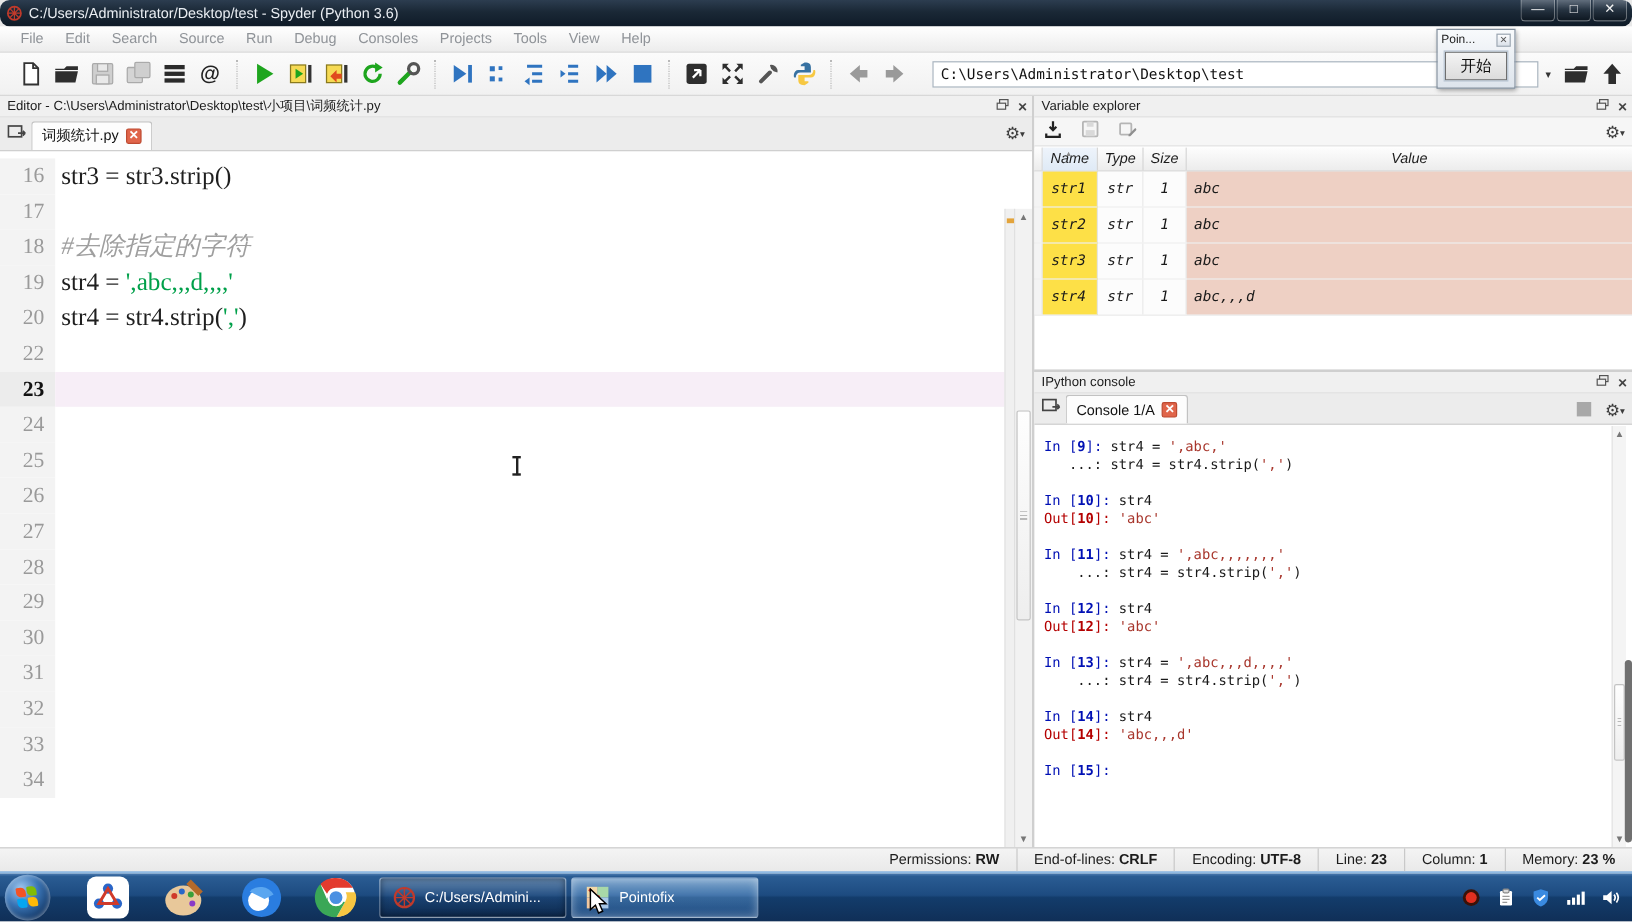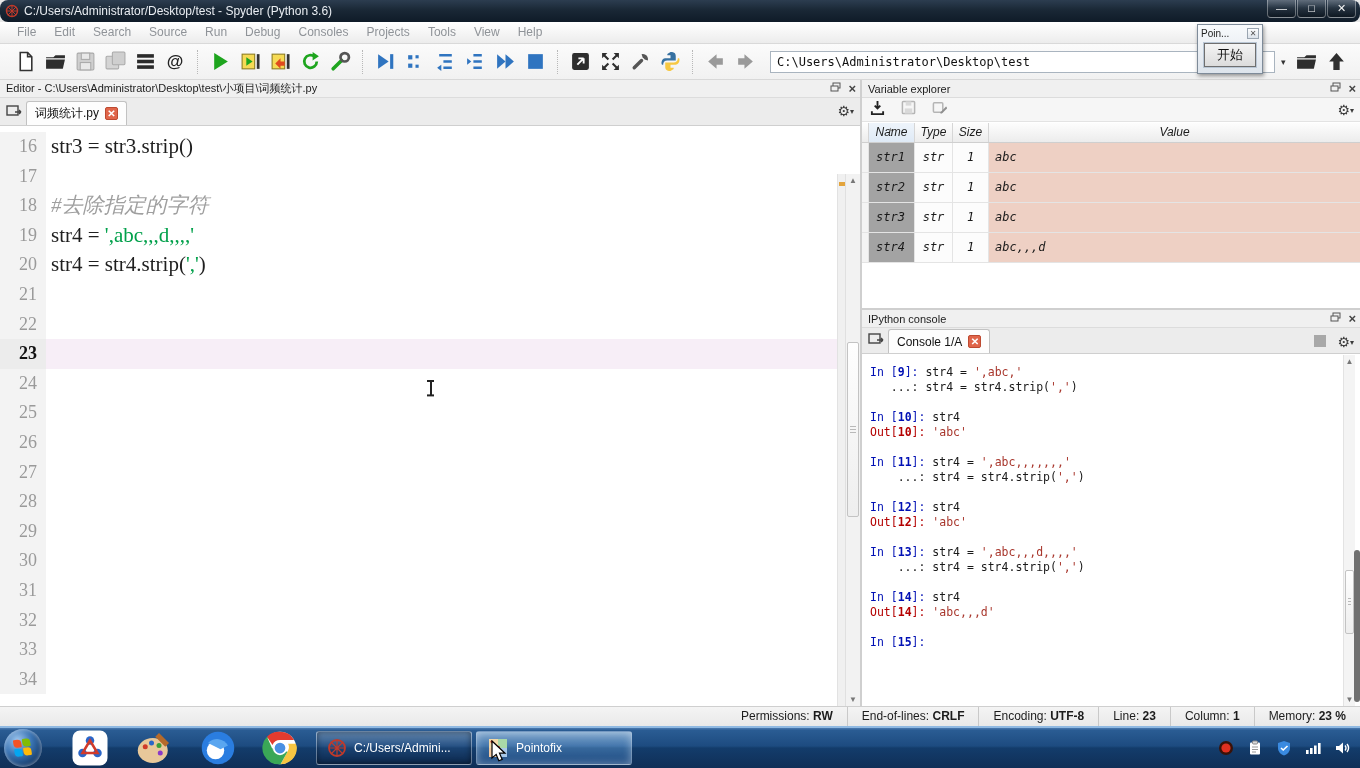--- a/index.html
+++ b/index.html
@@ -24,21 +24,21 @@
   .mi { color:#8f9398; font-size:12px; padding:0 9px; line-height:21px; }
 
   
   #toolbar { position:absolute; left:0; top:44px; width:1360px; height:36px;
     background:linear-gradient(180deg,#fbfbfb,#f1f1f1); border-bottom:1px solid #d8d8d8;
     display:flex; align-items:center; padding-left:10px; }
   .tbtn { width:28px; height:28px; display:flex; align-items:center; justify-content:center; margin:0 1px; }
   .tbtn svg { width:21px; height:21px; }
   .tsep { width:1px; height:24px; border-left:1px dotted #b8b8b8; margin:0 7px; }
   .at-glyph { font-size:17px; font-weight:bold; color:#222; }
-  #address-box { display:flex; align-items:center; margin-left:10px; }
+  #address-box { display:flex; align-items:center; margin-left:17px; }
   #address-input { width:505px; height:22px; border:1px solid #a9b4bf; background:#fff;
     font-family:"DejaVu Sans Mono",monospace; font-size:12px; padding:0 6px; color:#111; }
   .combo-arrow { font-size:9px; color:#333; padding:0 6px; }
 
   
   #main { position:absolute; left:0; top:80px; width:1360px; height:626px; background:#d9d9d9; }
 
   .panel-header { height:18px; background:#f0f0f0; border-bottom:1px solid #dcdcdc;
     display:flex; align-items:center; font-size:11px; color:#1c1c1c; padding:0 6px; position:relative; }
   .ph-icons { position:absolute; right:4px; top:2px; display:flex; align-items:center; gap:7px; }
@@ -89,21 +89,21 @@
   #ve-toolbar svg { width:15px; height:15px; }
   #ve-table { position:absolute; left:0; top:43px; right:0; bottom:0; font-size:12px;font-style:italic; }
   .vhead { display:flex; height:20px; border-bottom:1px solid #cfcfcf; background:linear-gradient(180deg,#fdfdfd,#ececec); }
   .vh { border-right:1px solid #d6d6d6; text-align:center; line-height:19px; color:#1c1c1c; position:relative; }
   .vh.h-rowhead { width:7px; } .vh.h-name { width:46px; background:linear-gradient(180deg,#eef4fb,#dfeaf6); }
   .vh.h-type { width:38px; } .vh.h-size { width:36px; } .vh.h-value { flex:1; border-right:none; }
   .vh.h-name::before { content:"▲"; position:absolute; top:-3px; left:50%; margin-left:-4px; font-size:6px; color:#888; }
   .vrow { display:flex; height:30px; border-bottom:1px solid #e4e4e4; font-family:"DejaVu Sans Mono",monospace; }
   .vc { border-right:1px solid #e4e4e4; line-height:29px; color:#1a1a1a; }
   .vc.c-rowhead { width:7px; background:#f4f4f4; }
-  .vc.c-name { width:46px; padding-left:7px; background:#a3a3a3; }
+  .vc.c-name { width:46px; padding-left:7px; background:#fde047; }
   .vc.c-type { width:38px; text-align:center; background:#fcfcfc; }
   .vc.c-size { width:36px; text-align:center; background:#fcfcfc; }
   .vc.c-value { flex:1; padding-left:6px; background:#eed0c4; border-right:none; }
 
   .hsplit { position:absolute; left:0; top:228px; width:498px; height:2px; background:#cfcfcf; }
 
   
   #console-pane { position:absolute; left:0; top:230px; width:498px; height:396px; background:#fff; }
   #console-pane .tabbar { height:26px; }
   .interrupt-ic { position:absolute; right:34px; top:7px; width:12px; height:12px; background:#a8a8a8; }
@@ -390,24 +390,20 @@
               <span class="ln">18</span>
               <span class="lt"><span class="cm">#去除指定的字符</span></span>
             </div>
             <div class="eline">
               <span class="ln">19</span>
               <span class="lt"><span class="cd">str4 = </span><span class="st">',abc,,,d,,,,'</span></span>
             </div>
             <div class="eline">
               <span class="ln">20</span>
               <span class="lt"><span class="cd">str4 = str4.strip(</span><span class="st">','</span><span class="cd">)</span></span>
-            </div>
-            <div class="eline">
-              <span class="ln">21</span>
-              <span class="lt"></span>
             </div>
             <div class="eline">
               <span class="ln">22</span>
               <span class="lt"></span>
             </div>
             <div class="eline cur">
               <span class="ln">23</span>
               <span class="lt"></span>
             </div>
             <div class="eline">

